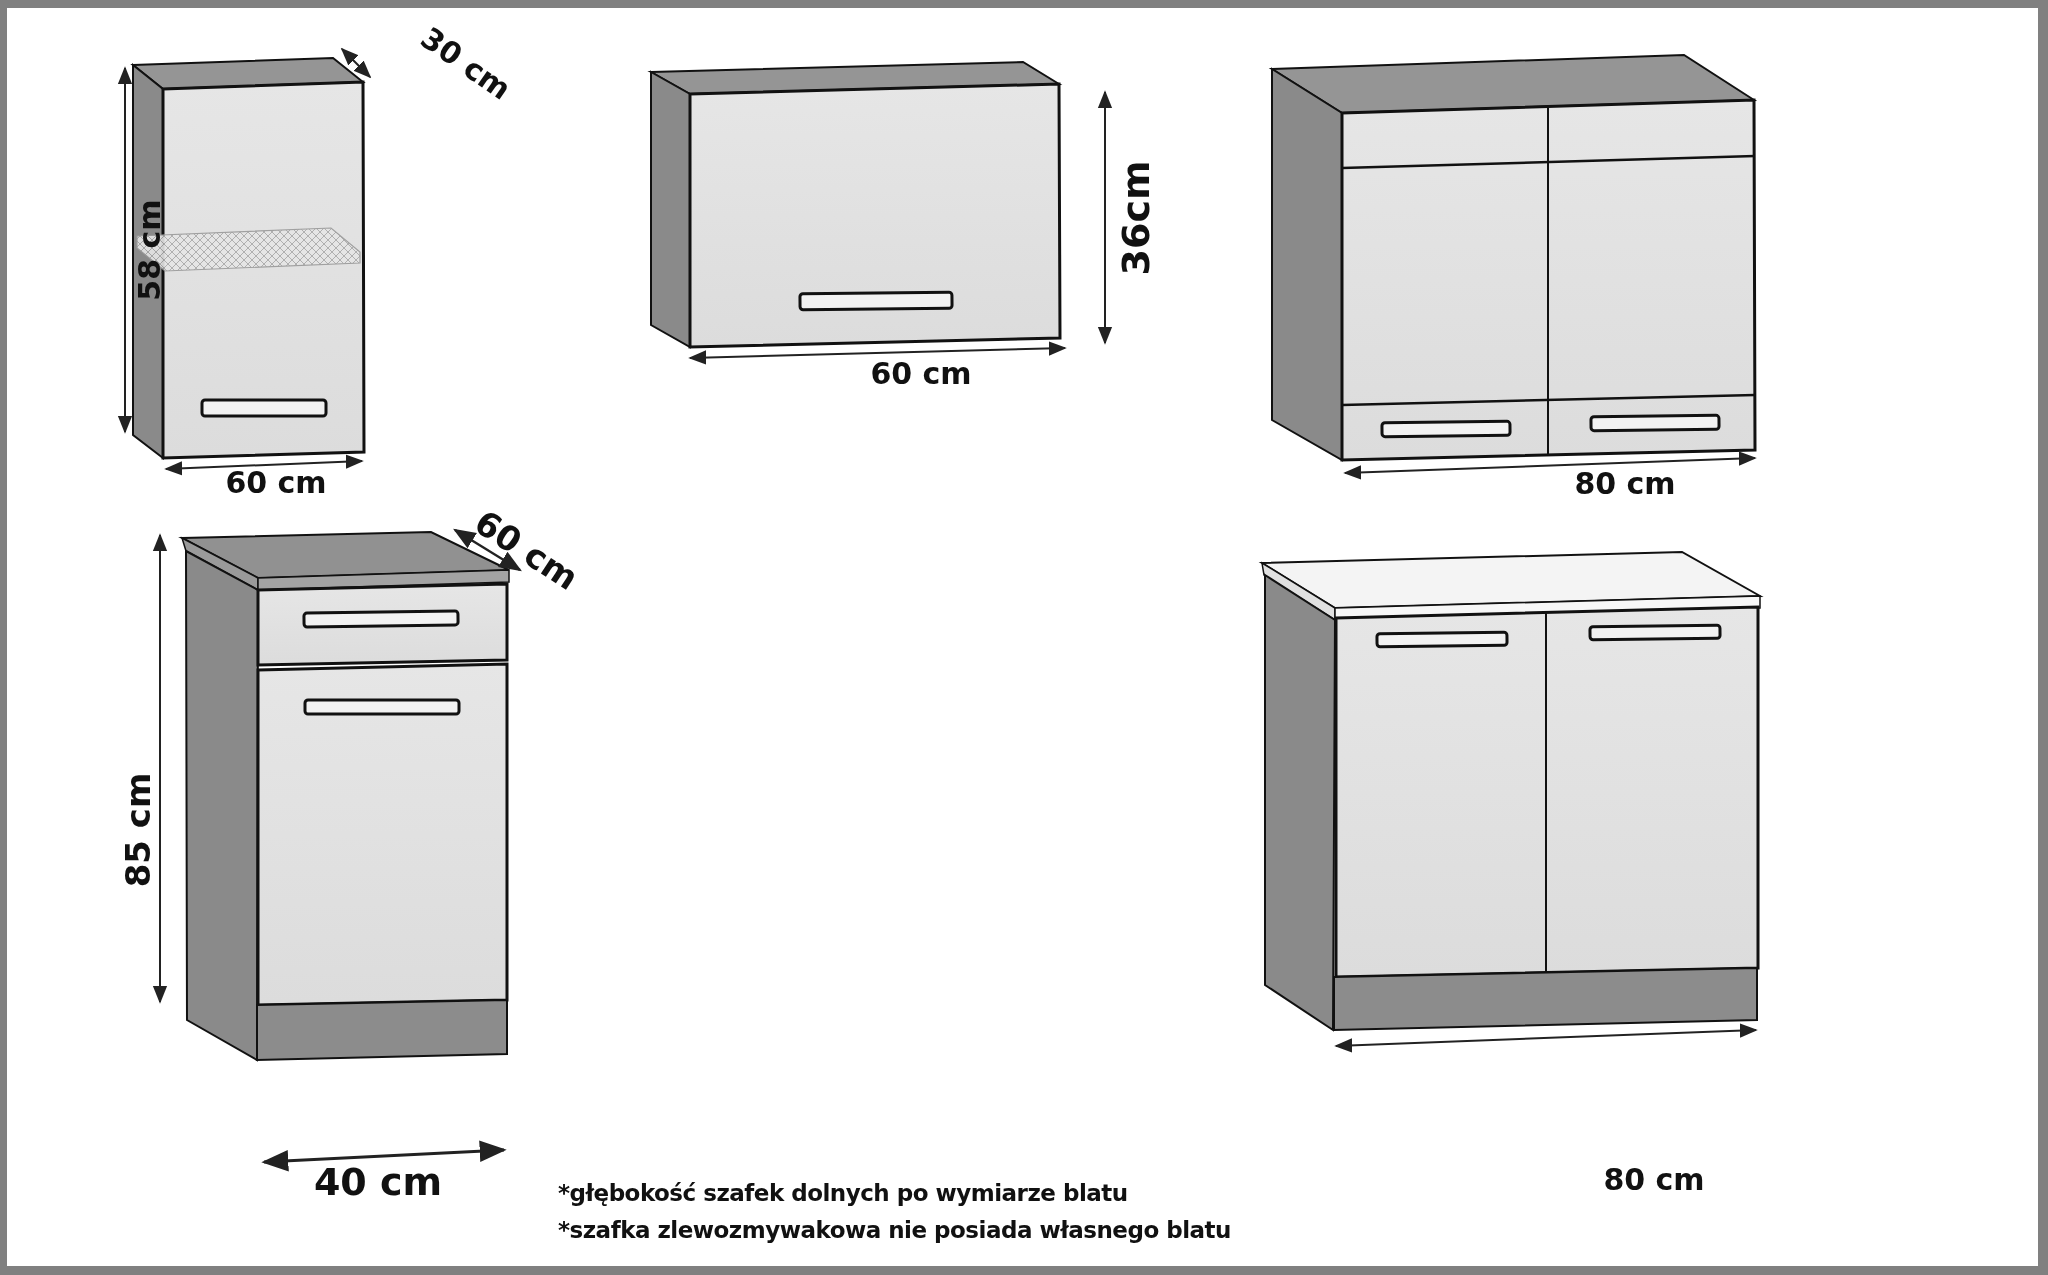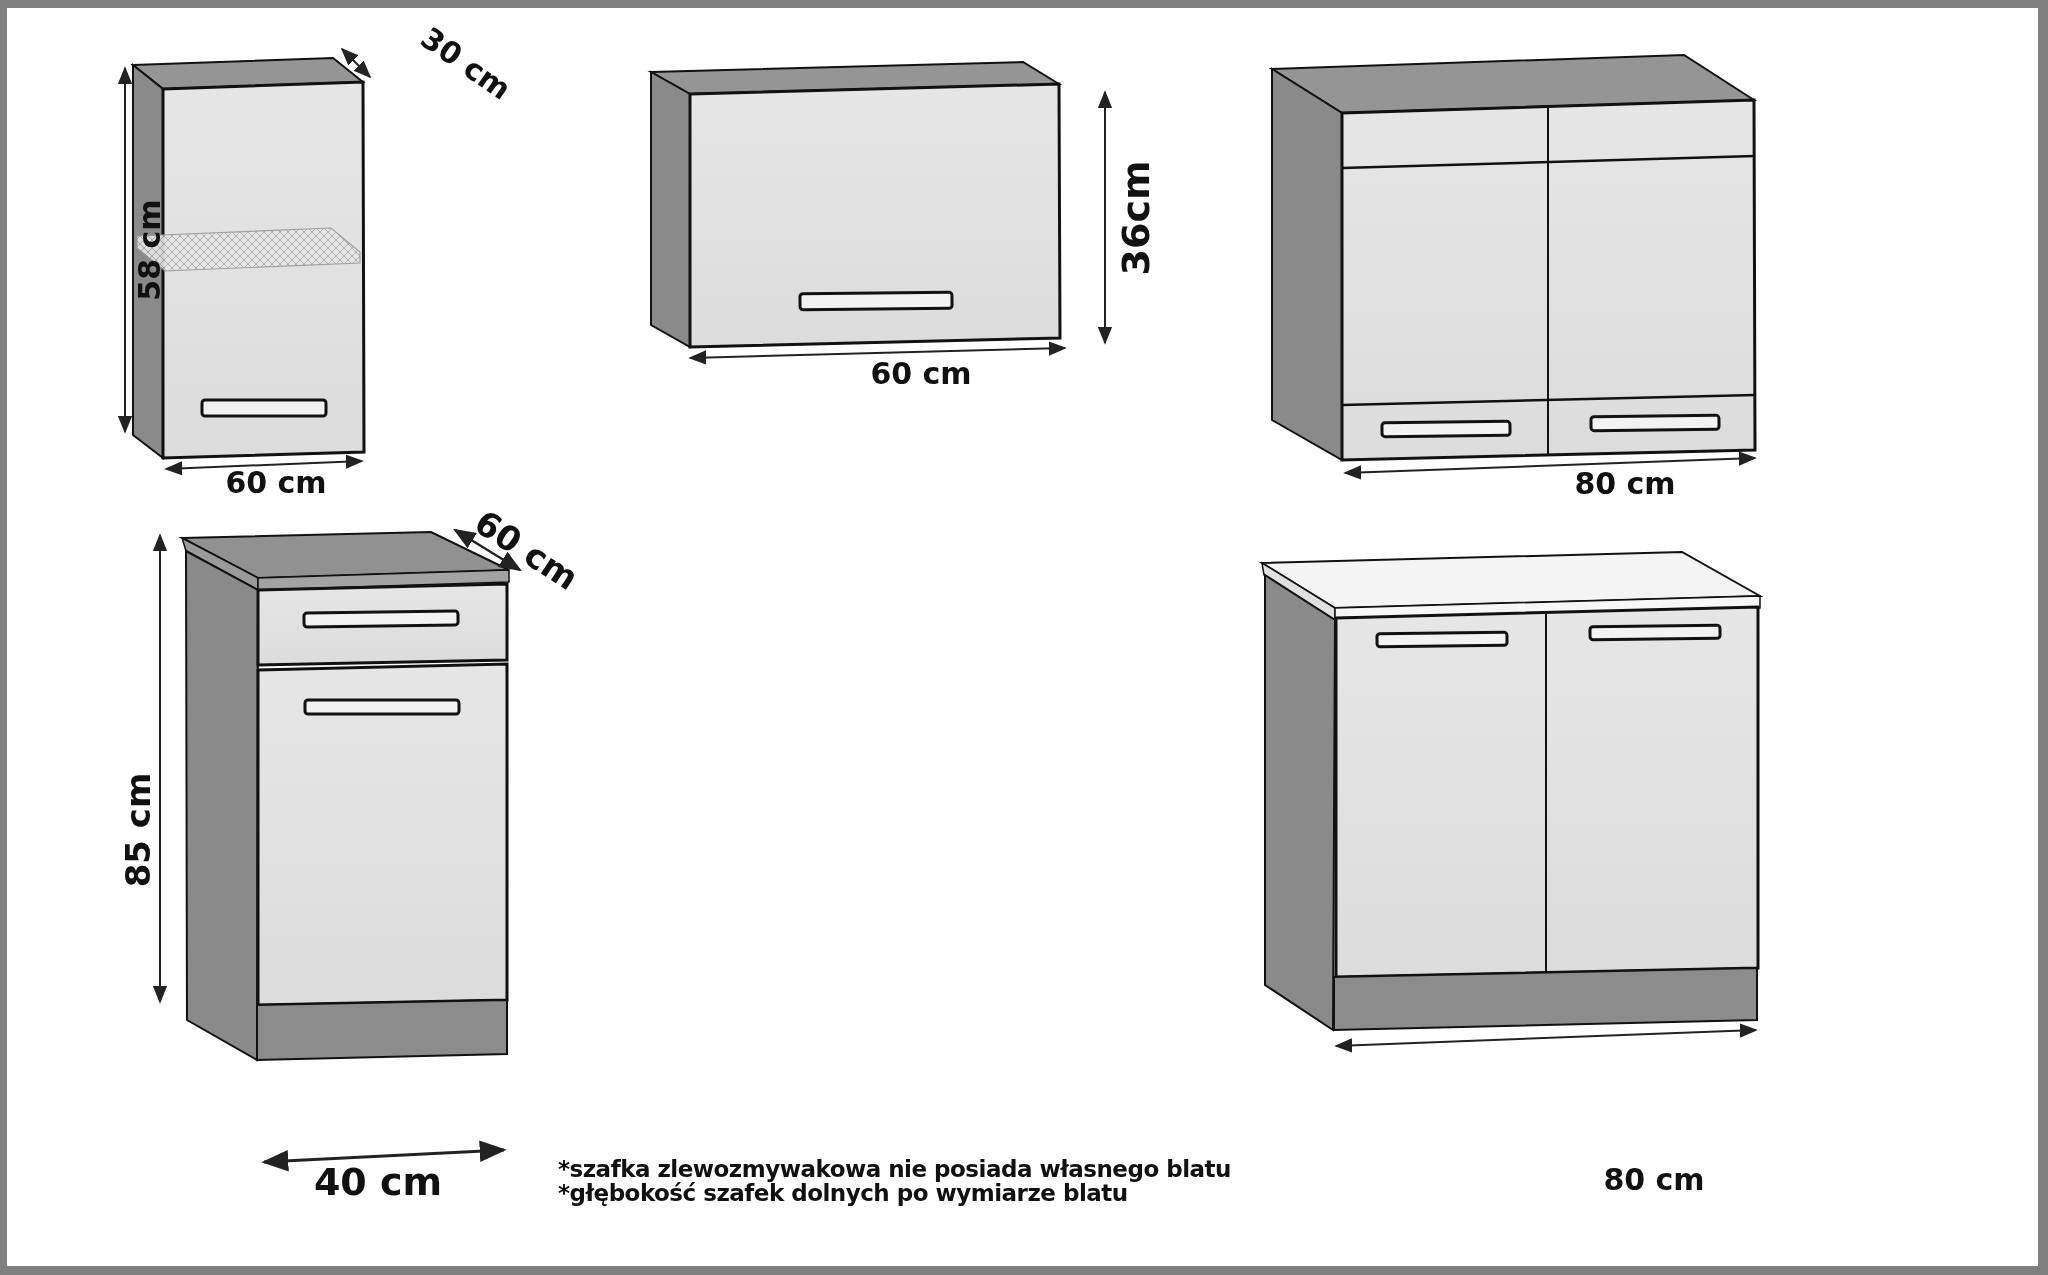--- a/index.html
+++ b/index.html
@@ -10,21 +10,21 @@
     border-width: 8px 10px 9px 7px; background: #ffffff;
   }
   svg { position: absolute; left: 0; top: 0; }
   .dim { font-family: "DejaVu Sans", sans-serif; font-weight: bold; fill: #111; }
   .note {
     position: absolute; left: 558px; font-family: "DejaVu Sans", sans-serif;
     font-weight: bold; font-size: 23px; color: #111; white-space: nowrap;
     letter-spacing: -0.5px;
   }
   #note1 { top: 1180px; }
-  #note2 { top: 1156px; }
+  #note2 { top: 1217px; }
 </style>
 </head>
 <body>
 
 <div class="frame"></div>
 
 <svg width="2048" height="1275" viewBox="0 0 2048 1275" xmlns="http://www.w3.org/2000/svg">
   <defs>
     <marker id="arr" viewBox="0 0 10 10" refX="9" refY="5" markerWidth="9" markerHeight="9" orient="auto-start-reverse">
       <path d="M0,1 L10,5 L0,9 z" fill="#222"></path>

